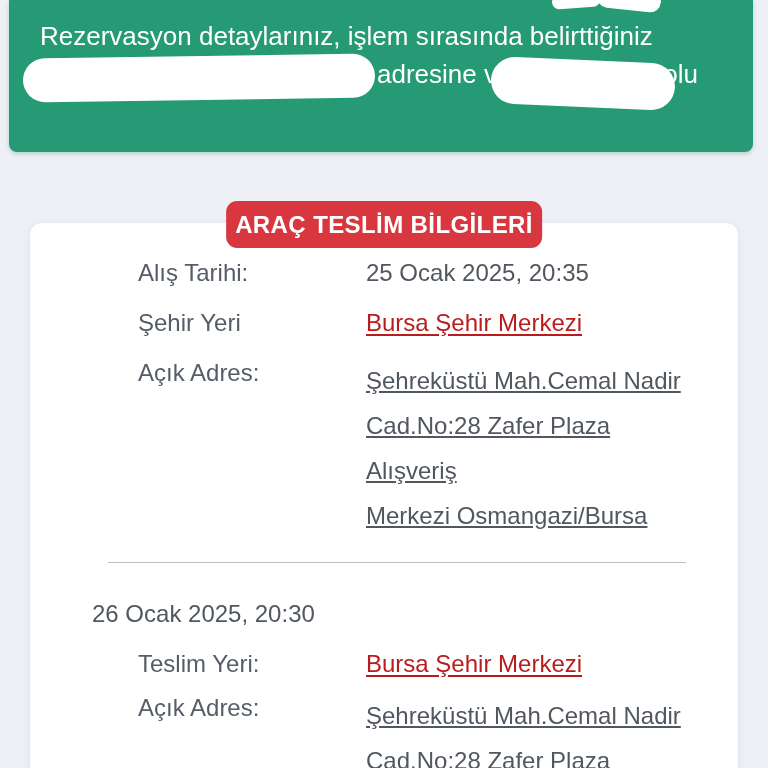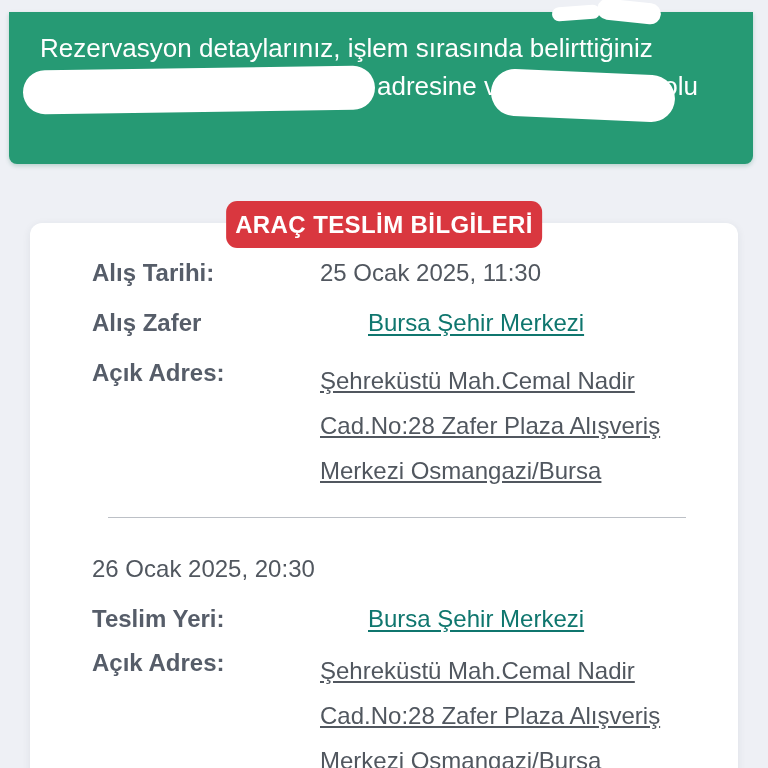--- a/index.html
+++ b/index.html
@@ -6,21 +6,21 @@
   body {
     width: 768px; height: 768px;
     background: #eef0f5;
     font-family: "Liberation Sans", sans-serif;
     overflow: hidden;
     position: relative;
   }
 
   
   .banner {
-    position: absolute; top: 12px; left: 9px;
+    position: absolute; top: 0; left: 9px;
     width: 744px; height: 152px;
     background: #269a74;
     border-radius: 0 0 8px 8px;
     color: #ffffff;
     box-shadow: 0 2px 4px rgba(30,120,90,.25);
   }
   .banner-text {
     position: absolute; top: 17px; left: 31px; right: 20px;
     font-size: 26px; line-height: 38px; font-weight: 400;
   }
@@ -60,30 +60,30 @@
   .card-content { padding: 35px 48px 0 62px; }
 
   .row {
     display: flex;
     font-size: 24px; line-height: 30px;
     margin-bottom: 20px;
     color: #51575f;
   }
   .row .label {
     width: 228px; flex-shrink: 0;
-    font-weight: bold;
+    font-weight: normal;
     color: #565d69;
+    margin-left: 46px;
   }
   .row .value { flex: 1; }
   .value.multiline { white-space: pre-line; line-height: 45px; text-decoration: underline; }
 
   a.place-link {
-    color: #0f766e;
+    color: #b91c1c;
     text-underline-offset: 3px;
-    margin-left: 48px;
   }
 
   .divider {
     border: none;
     border-top: 1.5px solid #bcc0c6;
     margin: 24px 4px 36px 16px;
   }
   .row.tight { margin-bottom: 14px; align-items: flex-end; }
 </style>
 </head>
@@ -103,25 +103,25 @@
   <div class="blob blob-phone"></div>
 </div>
 
 <div class="badge">ARAÇ TESLİM BİLGİLERİ</div>
 
 <div class="card">
   <div class="card-content">
 
     <div class="row">
       <div class="label">Alış Tarihi:</div>
-      <div class="value">25 Ocak 2025, 11:30</div>
+      <div class="value">25 Ocak 2025, 20:35</div>
     </div>
 
     <div class="row">
-      <div class="label">Alış Zafer</div>
+      <div class="label">Şehir Yeri</div>
       <div class="value"><a href="#" class="place-link">Bursa Şehir Merkezi</a></div>
     </div>
 
     <div class="row">
       <div class="label">Açık Adres:</div>
       <div class="value multiline">Şehreküstü Mah.Cemal Nadir
 Cad.No:28 Zafer Plaza Alışveriş
 Merkezi Osmangazi/Bursa</div>
     </div>
 

